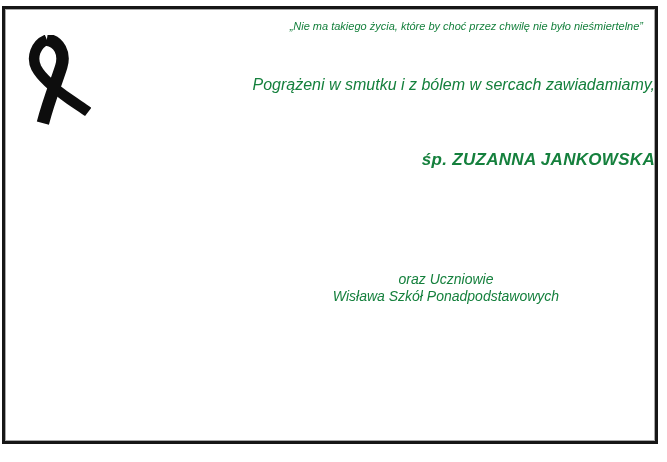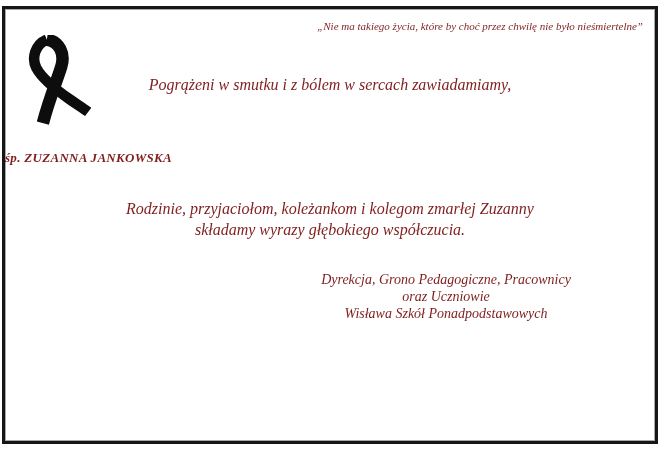--- a/index.html
+++ b/index.html
@@ -5,22 +5,22 @@
   html, body {
     margin: 0;
     padding: 0;
     background: #ffffff;
   }
   .page {
     position: relative;
     width: 667px;
     height: 462px;
     background: #ffffff;
-    font-family: Liberation Serif, serif;
-    color: #7f1d1d;
+    font-family: Liberation Sans, sans-serif;
+    color: #15803d;
     overflow: hidden;
   }
   .frame {
     position: absolute;
     left: 2px;
     top: 6px;
     width: 656px;
     height: 438px;
     border: 3px solid #161616;
     box-shadow: inset 0 0 0 1px #a8a8a8;
@@ -45,34 +45,34 @@
     font-style: italic;
     font-size: 11px;
     line-height: 16px;
     white-space: nowrap;
   }
   .announcement {
     position: absolute;
     top: 66px;
     left: 0;
     width: 100%;
-    text-align: center;
+    text-align: right;
     font-style: italic;
     font-size: 16px;
     line-height: 19px;
   }
   .deceased-name {
     position: absolute;
     top: 141px;
     left: 0;
     width: 100%;
-    text-align: left;
+    text-align: right;
     font-style: italic;
     font-weight: bold;
-    font-size: 13px;
+    font-size: 17px;
     letter-spacing: 0.3px;
   }
   .condolence {
     position: absolute;
     top: 189px;
     left: 0;
     width: 100%;
     text-align: center;
     font-style: italic;
     font-size: 16px;
@@ -106,26 +106,21 @@
       <div class="epigraph">
         <div>„Nie ma takiego życia, które by choć przez chwilę nie było nieśmiertelne”</div>
       </div>
 
       <div class="announcement">
         <div>Pogrążeni w smutku i z bólem w sercach zawiadamiamy,</div>
       </div>
 
       <div class="deceased-name">śp. ZUZANNA JANKOWSKA</div>
 
-      <div class="condolence">
-        <div>Rodzinie, przyjaciołom, koleżankom i kolegom zmarłej Zuzanny</div>
-        <div>składamy wyrazy głębokiego współczucia.</div>
-      </div>
 
       <div class="signature">
-        <div>Dyrekcja, Grono Pedagogiczne, Pracownicy</div>
         <div>oraz Uczniowie</div>
         <div>Wisława Szkół Ponadpodstawowych</div>
       </div>
 
     </div>
   </div>
 </div>
 
 </body></html>

